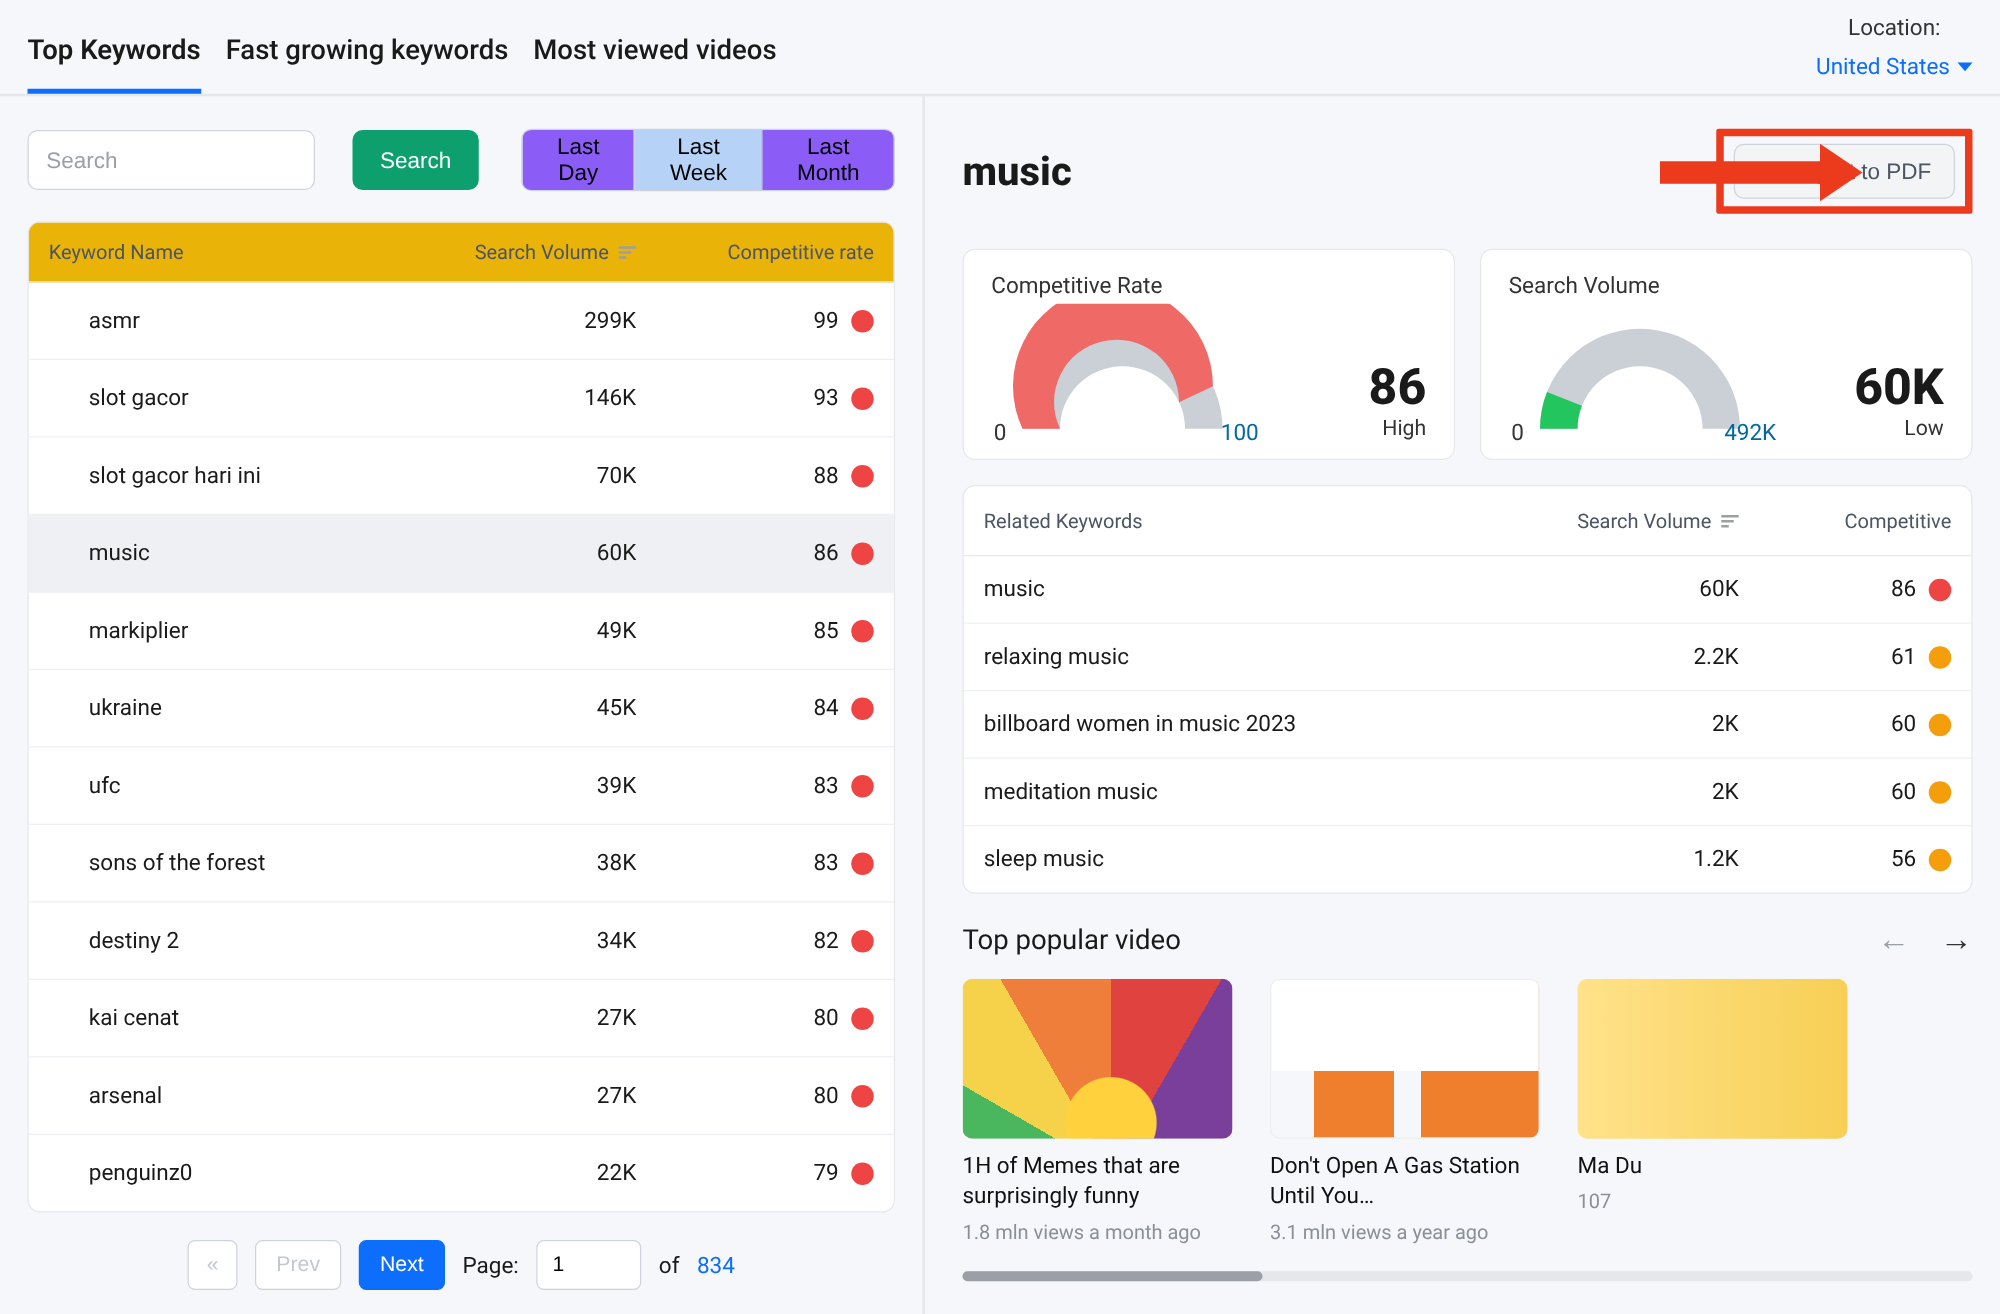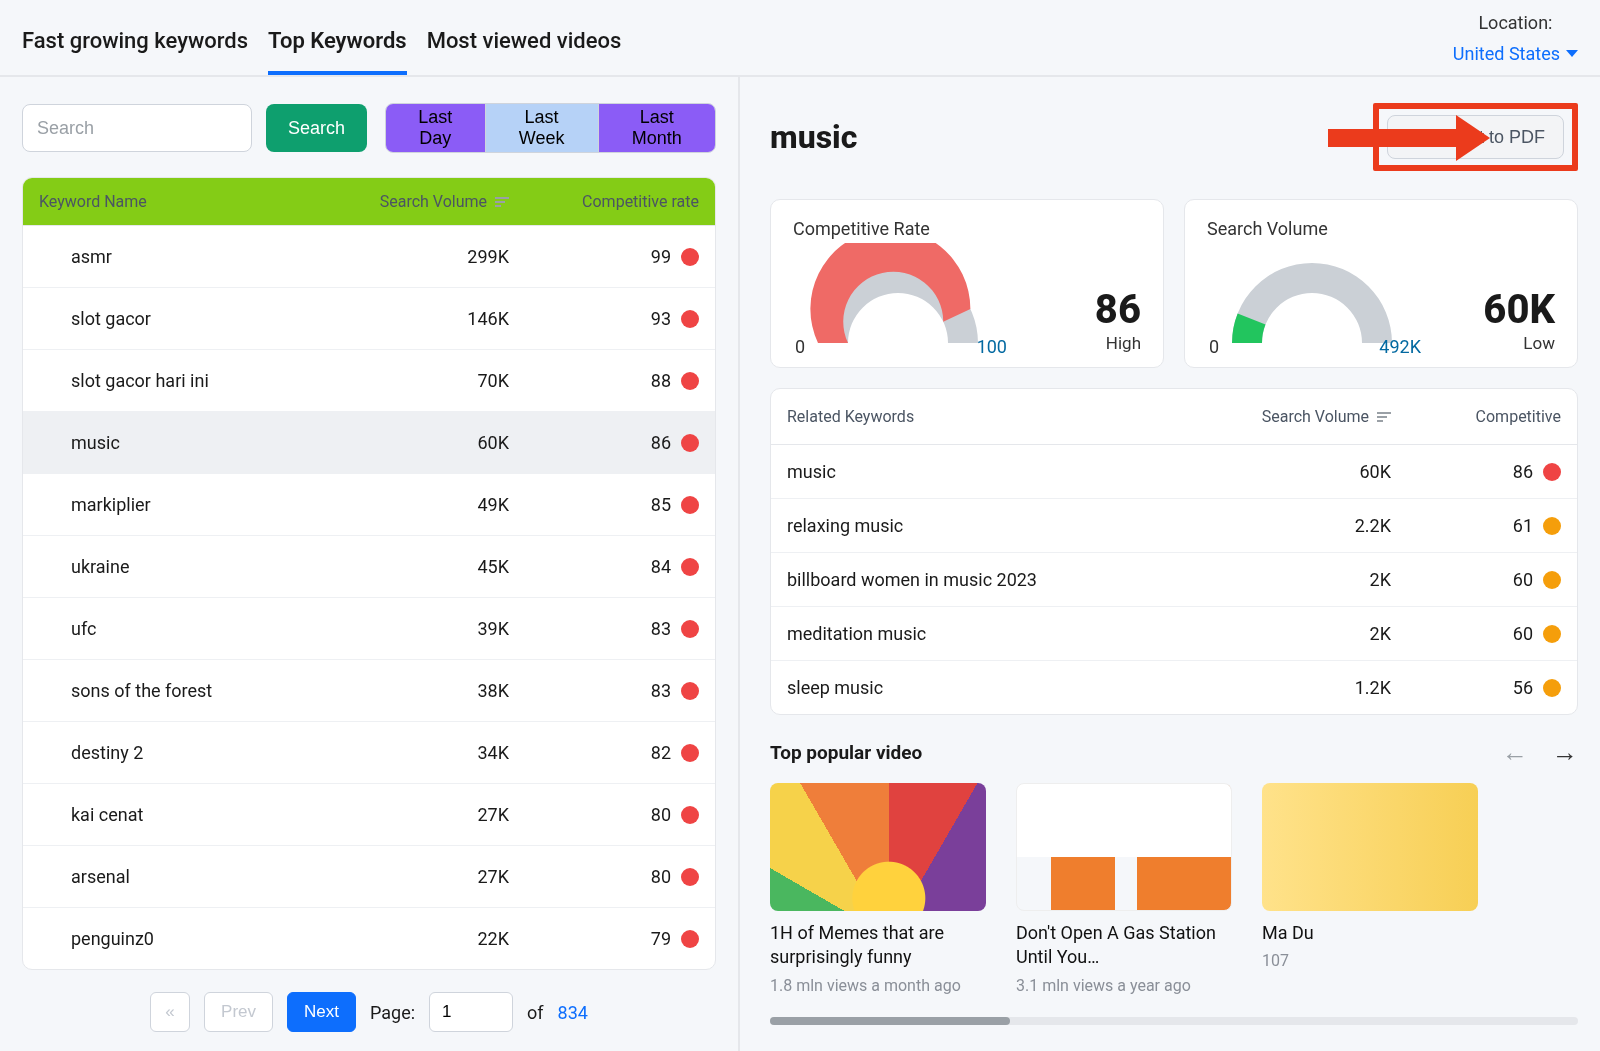--- a/index.html
+++ b/index.html
@@ -15,32 +15,32 @@
   .loc-wrap { display:flex; align-items:center; gap:10px; font-size:18px; padding-bottom:10px;flex-direction:column;}
   .loc-label { color:#333; }
   .loc-value { color:#0d6efd; cursor:pointer; display:flex; align-items:center; gap:6px; }
   .chev-down { display:inline-block; width:0;height:0;border-left:6px solid transparent;border-right:6px solid transparent;border-top:7px solid #0d6efd; }
 
   .main { display:flex; }
   .left { width:740px; border-right:2px solid #e5e7eb; padding:26px 22px 30px 22px; }
   .right { flex:1; padding:26px 22px 10px 30px; }
 
   
-  .controls-row { display:flex; align-items:center; gap:14px; }
+  .controls-row { display:flex; align-items:center; gap:30px; }
   .search-input { width:230px; height:48px; border:1px solid #cfd4dc; border-radius:8px; padding:0 14px; font-size:18px; color:#333; background:#fff; }
   .search-input::placeholder{color:#9aa0a6;}
   .search-btn { height:48px; padding:0 22px; background:#0e9f6e; color:#fff; border:none; border-radius:8px; font-size:18px; font-weight:500; cursor:pointer; }
   .range-group { display:flex; border:1px solid #cfd4dc; border-radius:8px; overflow:hidden; margin-left:4px; }
   .range-btn { height:48px; padding:0 14px; background:#8b5cf6; border:none; font-size:18px; cursor:pointer; border-left:1px solid #cfd4dc; }
   .range-btn:first-child{border-left:none;}
   .range-btn.selected { background:#b6d2f7; }
 
   
   .table { margin-top:24px; border:1px solid #e5e7eb; border-radius:10px; overflow:hidden; background:#fff; }
-  .thead { display:flex; align-items:flex-end; padding:14px 16px; font-size:16px; color:#4b5563; border-bottom:1px solid #e5e7eb; background:#84cc16; }
+  .thead { display:flex; align-items:flex-end; padding:14px 16px; font-size:16px; color:#4b5563; border-bottom:1px solid #e5e7eb; background:#eab308; }
   .col-name { flex:1; }
   .col-vol { width:220px; text-align:right; display:flex; justify-content:flex-end; align-items:center; gap:8px;}
   .col-comp { width:190px; text-align:right; }
   .sort-icon { display:inline-flex; flex-direction:column; gap:2px; align-items:flex-start; }
   .sort-icon span{display:block;background:#9aa0a6;height:2px;}
   .sort-icon span:nth-child(1){width:14px;}
   .sort-icon span:nth-child(2){width:10px;}
   .sort-icon span:nth-child(3){width:6px;}
   .trow { display:flex; align-items:center; padding:20px 16px; font-size:18px; border-bottom:1px solid #eef0f3; }
   .trow:last-child{border-bottom:none;}
@@ -88,21 +88,21 @@
   .rhead { display:flex; align-items:center; padding:18px 16px; font-size:16px; color:#4b5563; border-bottom:1px solid #e5e7eb;}
   .rcol-name{flex:1;}
   .rcol-vol{width:220px; text-align:right; display:flex; justify-content:flex-end; align-items:center; gap:8px;}
   .rcol-comp{width:170px; text-align:right;}
   .rrow{display:flex; align-items:center; padding:16px; font-size:18px; border-bottom:1px solid #eef0f3;}
   .rrow:last-child{border-bottom:none;}
   .rrow .rcol-comp{display:flex; justify-content:flex-end; align-items:center; gap:10px;}
 
   
   .video-head{display:flex;justify-content:space-between;align-items:center;margin-top:24px;}
-  .video-title{font-size:19px; font-weight:700;}
+  .video-title{font-size:22px; font-weight:400;}
   .video-nav{display:flex;gap:24px;}
   .video-nav span{color:#9aa0a6;font-size:26px;cursor:pointer;line-height:1;}
   .video-nav span.enabled{color:#333;}
   .video-strip{ display:flex; gap:30px; margin-top:18px; overflow:hidden; width:100%;}
   .video-card{ width:216px; flex:0 0 216px;}
   .thumb{ width:216px; height:128px; border-radius:8px; overflow:hidden; background:#ddd;}
   .thumb1{ background: radial-gradient(circle at 55% 90%, #ffd23d 0 36px, transparent 37px), conic-gradient(from 210deg at 55% 120%, #2d4a8f 0 30deg,#3282e2 30deg 60deg,#4ab75f 60deg 90deg,#f6d24a 90deg 120deg,#ef7e3a 120deg 150deg,#e0423f 150deg 180deg,#7a3f9a 180deg 360deg);}
   .thumb2{ background: linear-gradient(#e3e0da,#e3e0da); position:relative;}
   .thumb2::after{content:"";position:absolute;left:34px;top:34px;width:150px;height:95px;background:radial-gradient(ellipse at 50% 60%, #3a2417 0 60px, transparent 61px);border-radius:60px 60px 0 0;}
   .thumb3{ background: linear-gradient(180deg,#fff 0 58%, transparent 58%), linear-gradient(90deg, transparent 0 16%, #ef7e2d 16% 46%, transparent 46% 56%, #ef7e2d 56% 100%); border:1px solid #eee;}
@@ -111,22 +111,22 @@
   .vmeta{font-size:16px; color:#8a8f98; margin-top:6px;}
   .hscroll{ height:8px; background:#e5e7eb; border-radius:4px; margin-top:22px; position:relative;}
   .hscroll .bar{position:absolute;left:0;top:0;height:8px;width:240px;background:#9aa0a6;border-radius:4px;}
 </style>
 </head>
 <body>
 
 <div class="outer">
   <div class="topbar">
     <div class="tabs">
+      <div class="tab active">Top Keywords</div>
       <div class="tab">Fast growing keywords</div>
-      <div class="tab active">Top Keywords</div>
       <div class="tab">Most viewed videos</div>
     </div>
     <div class="loc-wrap">
       <span class="loc-label">Location:</span>
       <span class="loc-value">
         <span>United States</span>
         <span class="chev-down"></span>
       </span>
     </div>
   </div>

